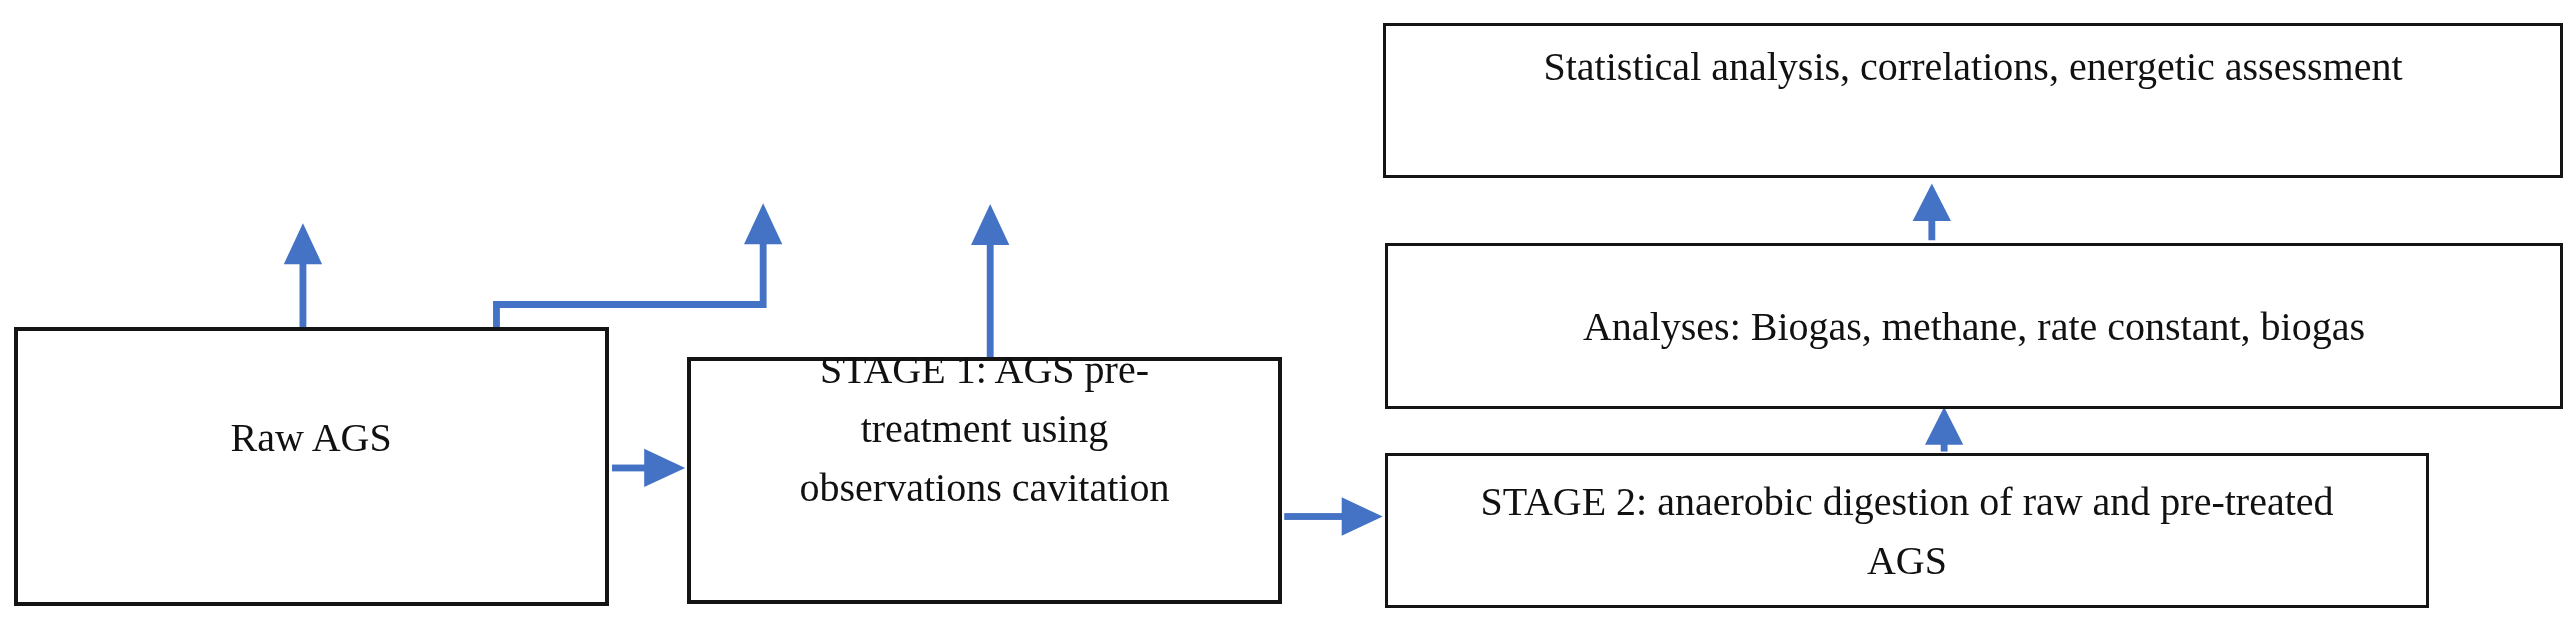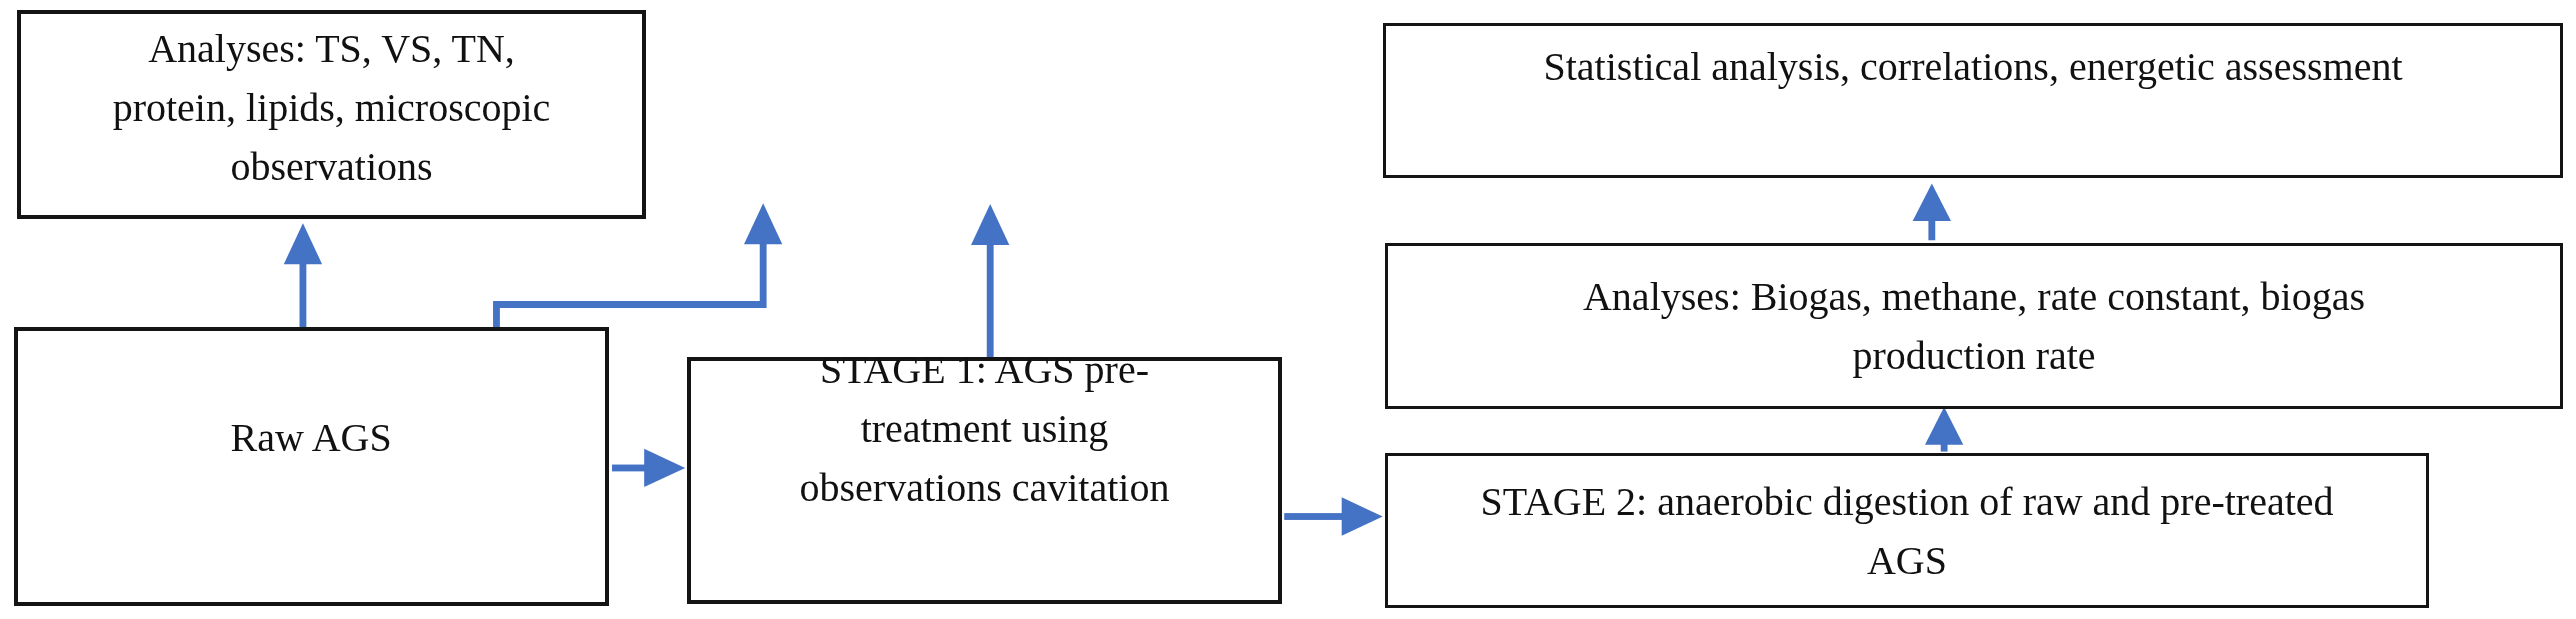--- a/index.html
+++ b/index.html
@@ -69,44 +69,38 @@
       <rect class="fill" x="2838" y="644" width="10" height="16"></rect>
       <polygon class="fill" points="2843,595 2815,650 2871,650"></polygon>
     </g>
 
     <g>
       <rect class="fill" x="2820" y="321" width="10" height="30"></rect>
       <polygon class="fill" points="2825,268 2797,323 2853,323"></polygon>
     </g>
   </svg>
 
-  <div class="box thick" style="left:17px;top:9.6px;width:629px;height:209px;padding-bottom:13.7px;">
-    <div class="line">Analyses: TS, VS, TN,</div>
-    <div class="line">protein, lipids, microscopic</div>
-    <div class="line">observations</div>
-  </div>
 
   <div class="box thick" style="left:13.7px;top:327px;width:595px;height:279px;padding-bottom:58px;text-align:center;">
     <div class="line">Raw AGS</div>
   </div>
 
 
   <div class="box thick" style="left:687px;top:357px;width:595px;height:247px;padding-bottom:104px;">
     <div class="line">STAGE 1: AGS pre-</div>
     <div class="line">treatment using</div>
     <div class="line">observations cavitation</div>
   </div>
 
   <div class="box thin" style="left:1383px;top:22.6px;width:1180px;height:155px;padding-bottom:68px;">
     <div class="line">Statistical analysis, correlations, energetic assessment</div>
   </div>
 
   <div class="box thin" style="left:1385px;top:243px;width:1178px;height:166px;">
     <div class="line">Analyses: Biogas, methane, rate constant, biogas</div>
-    <div class="line">production rate</div>
   </div>
 
   <div class="box thin" style="left:1385px;top:453px;width:1044px;height:155px;">
     <div class="line">STAGE 2: anaerobic digestion of raw and pre-treated</div>
     <div class="line">AGS</div>
   </div>
 
 </div>
 
 

